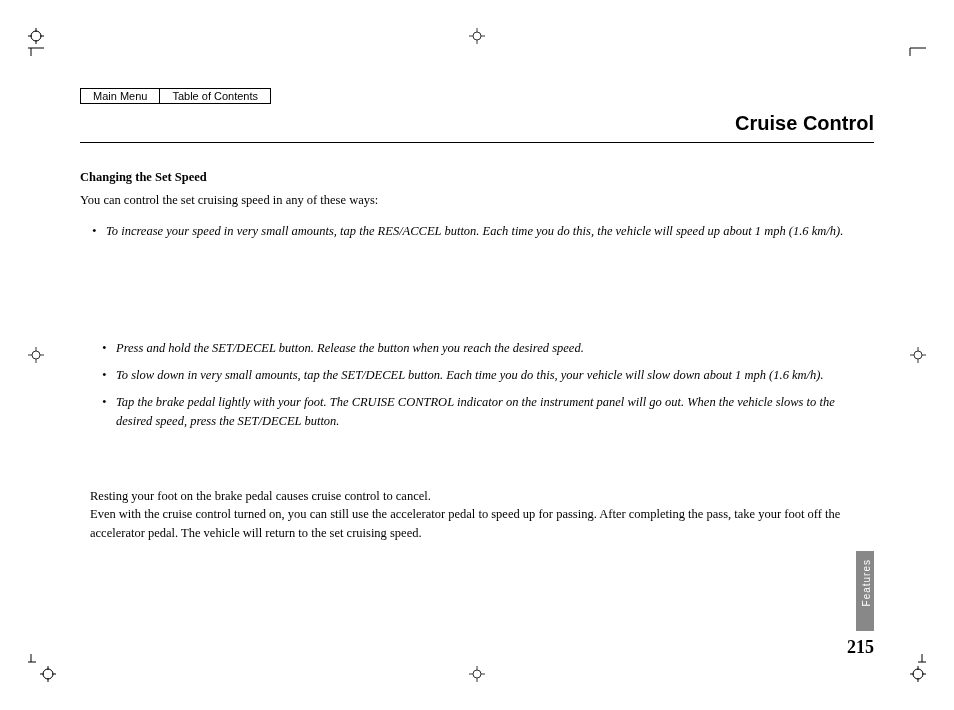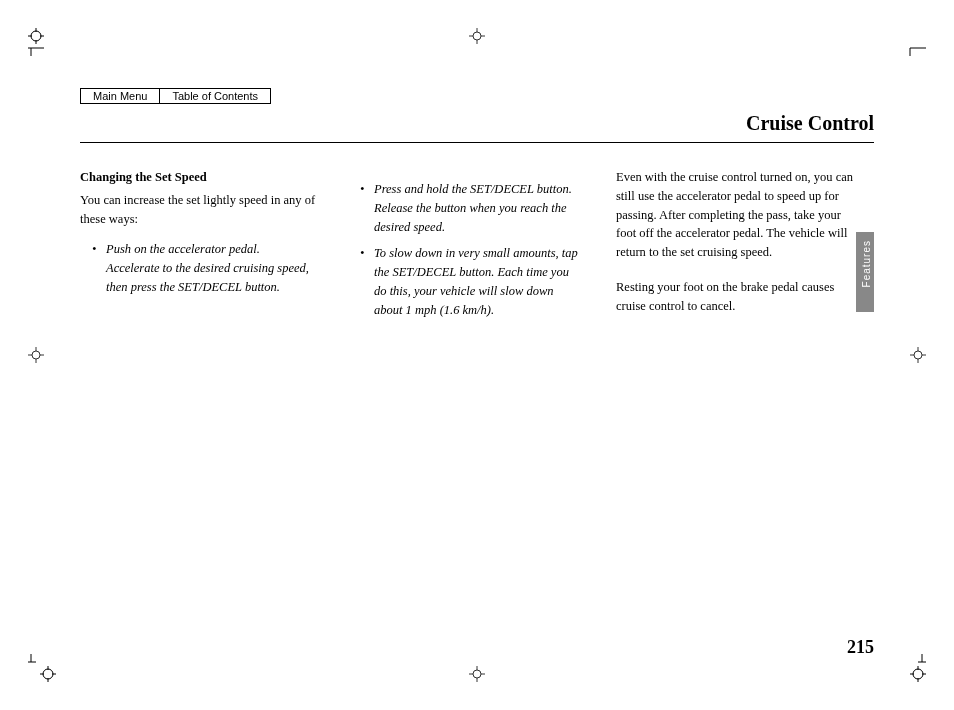--- a/index.html
+++ b/index.html
@@ -69,21 +69,21 @@
     .nav-btn:first-child {
       border-right: none;
     }
 
     
     .page-title {
       position: absolute;
       top: 112px;
       right: 80px;
       font-size: 20px;
-      font-family: Liberation Serif, serif;
+      font-family: Liberation Sans, sans-serif;
       font-weight: bold;
       margin-left: 42px;
     }
 
     
     .title-rule {
       position: absolute;
       top: 142px;
       left: 80px;
       right: 80px;
@@ -93,20 +93,21 @@
 
     
     .content-area {
       position: absolute;
       top: 152px;
       left: 80px;
       right: 80px;
       bottom: 80px;
       display: flex;
       gap: 0;
+      flex-direction: column;
     }
 
     
     .col {
       flex: 1;
       padding: 16px 10px 0 10px;
       font-size: 12.5px;
       line-height: 1.5;
       vertical-align: top;
     }
@@ -265,36 +266,37 @@
 </div>
 
 <div class="page-title">Cruise Control</div>
 
 <hr class="title-rule">
 
 <div class="content-area">
 
   <div class="col">
     <div class="col-title">Changing the Set Speed</div>
-    <p>You can increase the set lightly speed in any of these ways:</p>
+    <p>You can control the set cruising speed in any of these ways:</p>
     <ul class="bullet-list">
-      <li>Push on the accelerator pedal. Accelerate to the desired cruising speed, then press the SET/DECEL button.</li>
+      <li>To increase your speed in very small amounts, tap the RES/ACCEL button. Each time you do this, the vehicle will speed up about 1 mph (1.6 km/h).</li>
     </ul>
   </div>
 
   <div class="col">
     <ul class="bullet-list">
       <li>Press and hold the SET/DECEL button. Release the button when you reach the desired speed.</li>
       <li>To slow down in very small amounts, tap the SET/DECEL button. Each time you do this, your vehicle will slow down about 1 mph (1.6 km/h).</li>
+      <li>Tap the brake pedal lightly with your foot. The CRUISE CONTROL indicator on the instrument panel will go out. When the vehicle slows to the desired speed, press the SET/DECEL button.</li>
     </ul>
   </div>
 
   <div class="col" style="position:relative;">
+    <p>Resting your foot on the brake pedal causes cruise control to cancel.</p>
     <p style="margin-bottom:16px;">Even with the cruise control turned on, you can still use the accelerator pedal to speed up for passing. After completing the pass, take your foot off the accelerator pedal. The vehicle will return to the set cruising speed.</p>
-    <p>Resting your foot on the brake pedal causes cruise control to cancel.</p>
 
     <div class="side-tab" style="height:80px; top: 120px;">
       <div class="side-tab-label">Features</div>
     </div>
   </div>
 
 </div>
 
 <div class="page-number">215</div>
 

